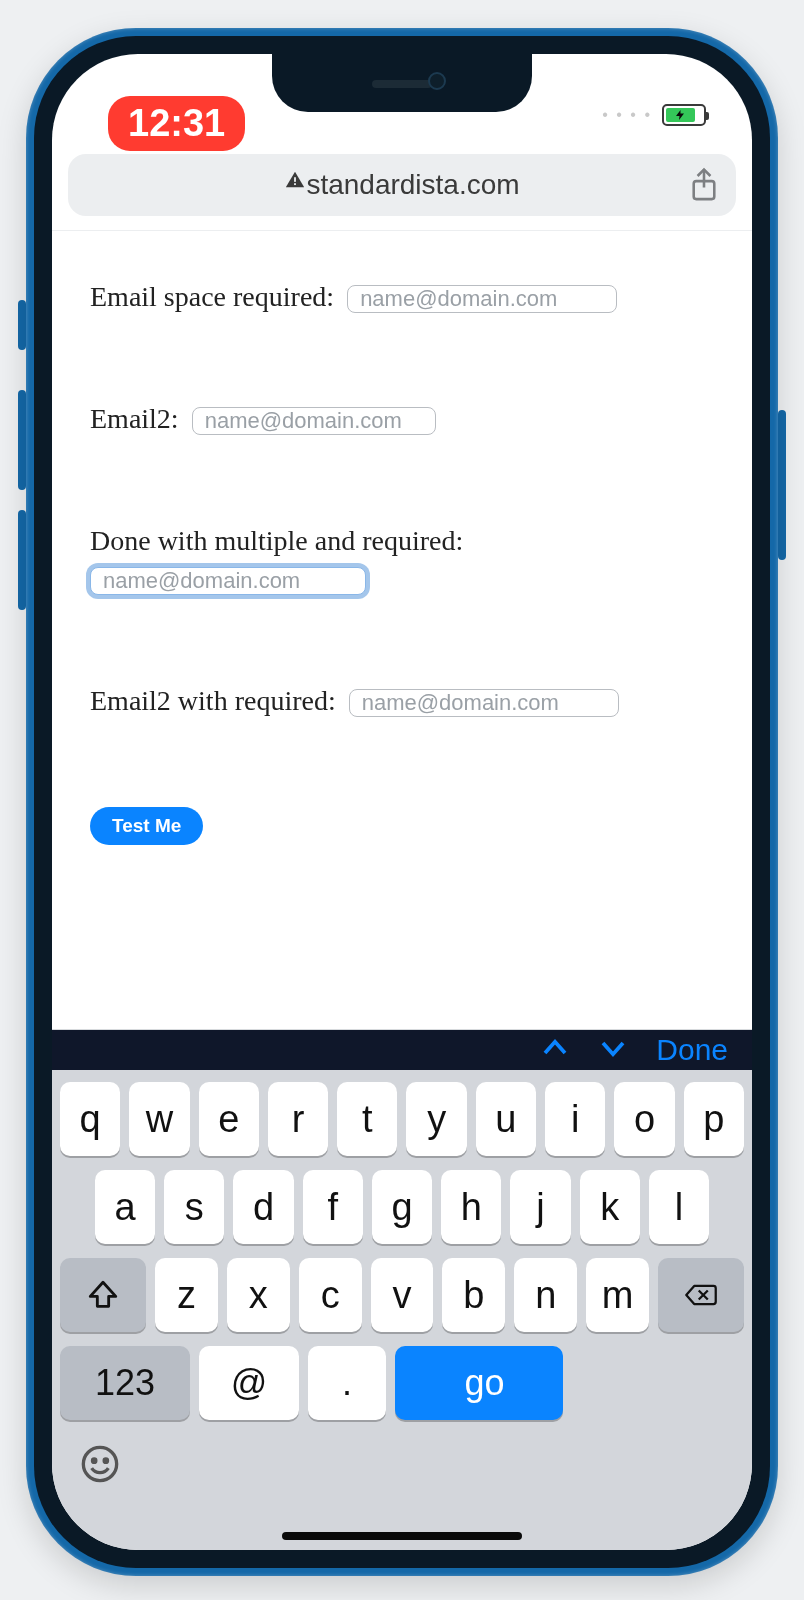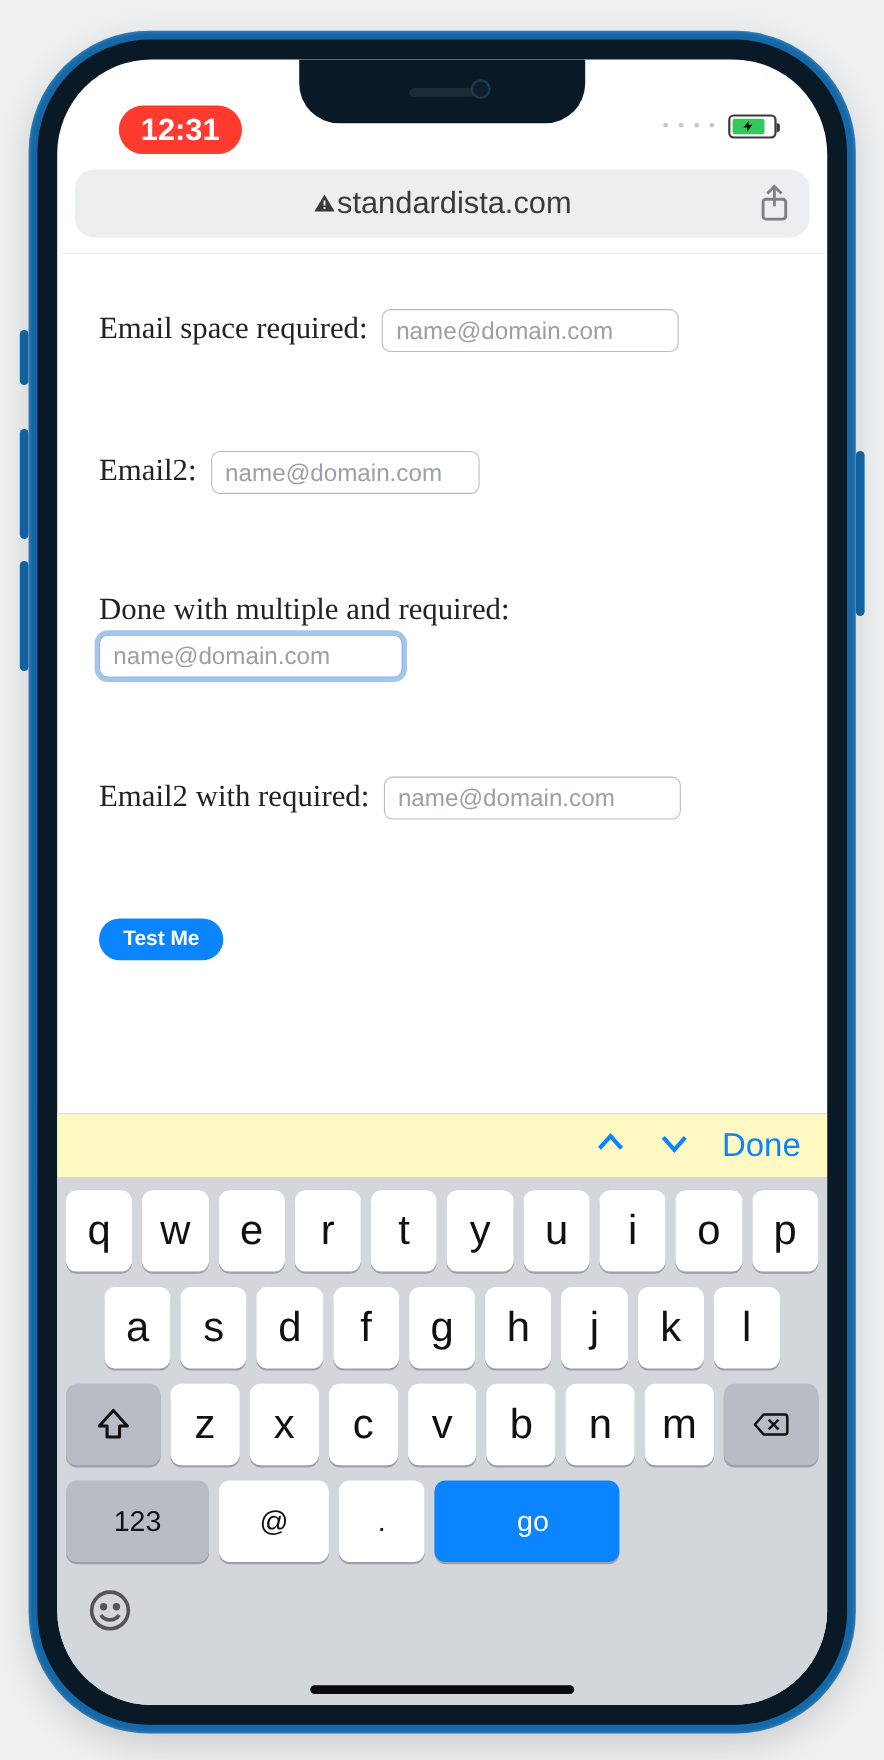--- a/index.html
+++ b/index.html
@@ -28,59 +28,59 @@
     position: absolute; top: 0; left: 50%; transform: translateX(-50%);
     width: 260px; height: 58px; background: #0a1926;
     border-bottom-left-radius: 36px; border-bottom-right-radius: 36px; z-index: 50;
   }
   .speaker { position:absolute; top:26px; left:50%; transform:translateX(-50%); width:60px; height:8px; background:#1c2b36; border-radius:4px;}
   .camera { position:absolute; top:18px; left:60%; width:18px; height:18px; background:#0e1f2b; border-radius:50%; border:2px solid #1c3a50;}
   
   .statusbar { position: relative; height: 92px; }
   .time-pill {
     position: absolute; left: 56px; top: 42px; background: #ff3b30; color: #fff;
-    font-size: 28px; font-weight: 600; padding: 6px 20px; border-radius: 22px;
+    font-size: 38px; font-weight: 600; padding: 6px 20px; border-radius: 22px;
   }
   .status-right { position: absolute; right: 46px; top: 50px; display: flex; align-items: center; gap: 10px; }
   .dots { color: #c9c9c9; letter-spacing: 2px; font-size: 16px; }
   .battery {
     width: 44px; height: 22px; border: 2px solid #3a3a3a; border-radius: 5px; position: relative; display:flex; align-items:center; padding:2px;
   }
   .battery::after { content:""; position:absolute; right:-5px; top:6px; width:3px; height:8px; background:#3a3a3a; border-radius:0 2px 2px 0; }
   .battery-fill { background:#34c759; height:100%; width:80%; border-radius:2px; display:flex; align-items:center; justify-content:center; }
   .bolt-svg { width:12px; height:16px; }
   
   .urlbar-row { padding: 8px 16px 14px 16px; border-bottom: 1px solid #eceef0; }
   .urlbar {
     background: #eceef0; border-radius: 18px; height: 62px; display: flex; align-items: center; justify-content: center; position: relative;
   }
-  .url-text { font-size: 28px; color: #3a3a3a; display:flex; align-items:center; gap:0; }
+  .url-text { font-size: 28px; color: #3a3a3a; display:flex; gap:0; }
   .warn-icon { width: 22px; height: 22px; }
   .share-btn { position:absolute; right:16px; top:50%; transform:translateY(-50%); width:32px; height:36px; }
   .share-btn svg { width:100%; height:100%; stroke:#7d7f82; }
   
   .content { padding: 50px 38px 0 38px; font-family: Georgia, "Times New Roman", serif; color:#222; }
   .field-row { margin-bottom: 90px; font-size: 28px; }
   .field-row.stacked label { display:block; margin-bottom:6px;}
   .text-input {
     font-family: -apple-system, Arial, sans-serif;
-    border: 1px solid #b9bdc2; border-radius: 8px; height: 39px; padding: 4px 12px; font-size: 22px; color:#333; outline:none;
+    border: 1px solid #b9bdc2; border-radius: 8px; height: 28px; padding: 4px 12px; font-size: 22px; color:#333; outline:none;
     vertical-align: baseline; width: 270px; margin-left:6px; background:#fff;
   }
   .text-input::placeholder { color:#9aa0a6; }
   .text-input.focused {
     border: 1px solid #8ab7e8; box-shadow: 0 0 0 4px rgba(54,129,211,0.45); border-radius:8px;
   }
   .submit-btn {
     display:inline-block; background:#0a84ff; color:#fff; font-family:-apple-system, Arial, sans-serif;
     font-size: 19px; font-weight: 700; padding: 8px 22px; border-radius: 22px; border:none; cursor:pointer;
   }
   
   .kbd-accessory {
-    position:absolute; bottom: 480px; left:0; right:0; height:58px; background:#fef9c3; border-top:1px solid #d7dadd;
+    position:absolute; bottom: 480px; left:0; right:0; height:41px; background:#0f172a; border-top:1px solid #d7dadd;
     display:flex; align-items:center; justify-content:flex-end; padding: 0 24px; gap:28px;
     font-family:-apple-system, Arial, sans-serif;
   }
   .acc-chevron svg { width:30px; height:30px; stroke:#0a84ff; stroke-width:3; fill:none; }
   .acc-done { color:#0a84ff; font-size:30px; }
   
   .keyboard {
     position:absolute; bottom:0; left:0; right:0; height:480px; background:#d3d6db;
     padding: 12px 8px 20px 8px; font-family:-apple-system, Arial, sans-serif;
     display:flex; flex-direction:column;
@@ -88,21 +88,21 @@
   .krow { display:flex; gap:9px; margin-bottom:14px; }
   .krow.r2 { padding: 0 35px; }
   .krow.r3 { }
   .key {
     flex:1; background:#ffffff; border-radius:10px; height:74px; display:flex; align-items:center; justify-content:center;
     font-size:38px; color:#111; box-shadow: 0 2px 0 rgba(0,0,0,0.25); cursor:pointer;
   }
   .key.fn { background:#b8bdc5; }
   .key.fn svg { width:34px; height:34px; }
   .key.shift, .key.backspace { flex:0 0 86px; }
-  .krow.r4 .key { font-size:26px; }
+  .krow.r4 .key { font-size:36px; }
   .key.k123 { flex:0 0 130px; background:#b8bdc5; font-size:30px; }
   .key.space { flex:1; font-size:28px; }
   .key.at { flex:0 0 100px; font-size:34px; }
   .key.dot { flex:0 0 78px; font-size:34px; }
   .key.go { flex:0 0 168px; background:#0a84ff; color:#fff; font-size:32px;padding-left:11px; }
   .kbd-footer { display:flex; align-items:center; padding: 10px 20px 0 20px; }
   .emoji-btn svg { width:40px; height:40px; stroke:#555; fill:none; stroke-width:2;}
   
   .home-indicator { position:absolute; bottom:10px; left:50%; transform:translateX(-50%); width:240px; height:8px; background:#0a0a0a; border-radius:4px; z-index:60;}
   .stacked .text-input { margin-left:0; }

